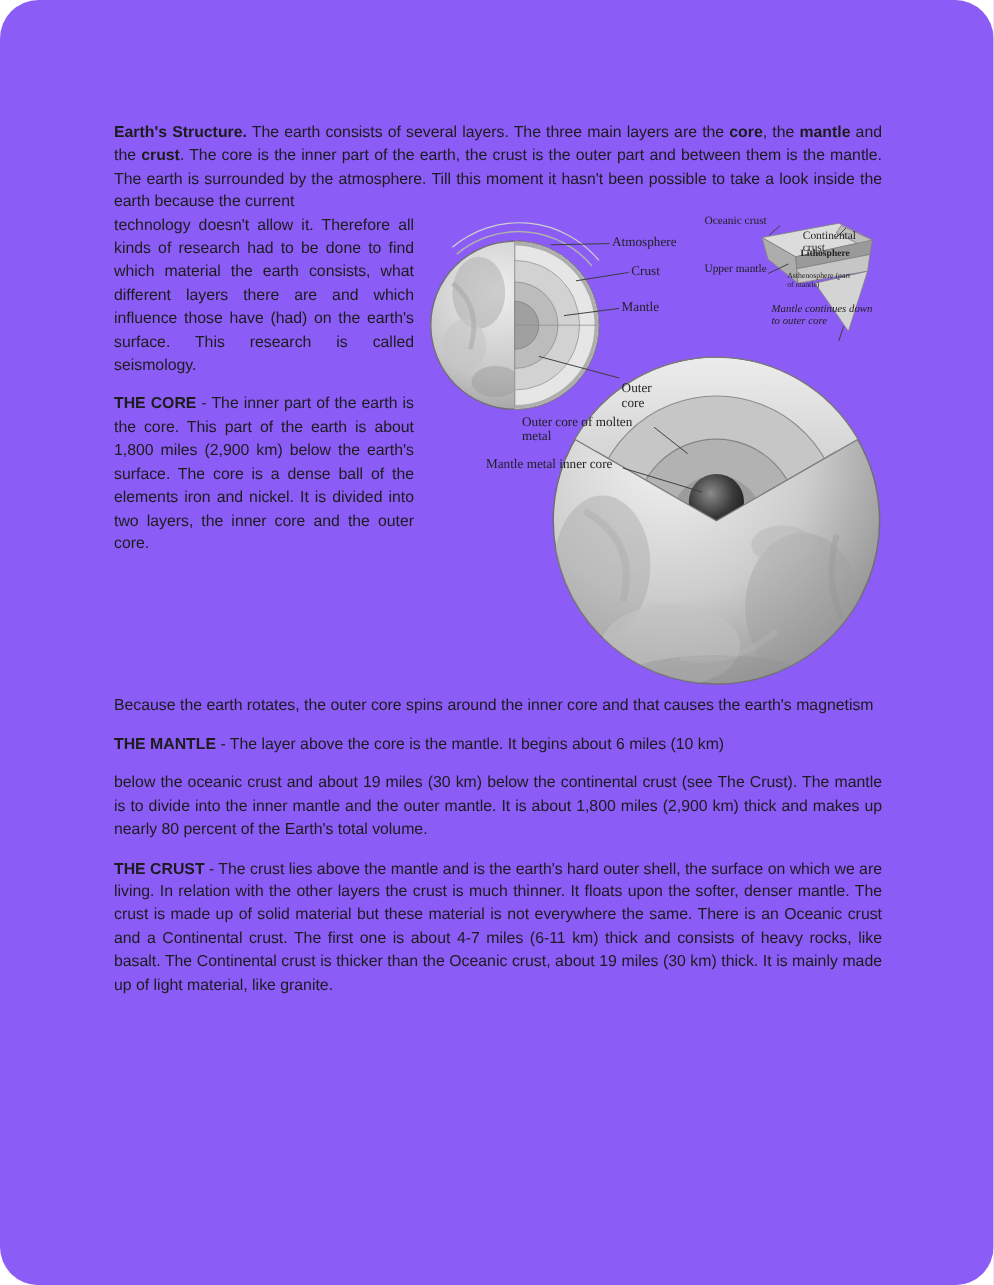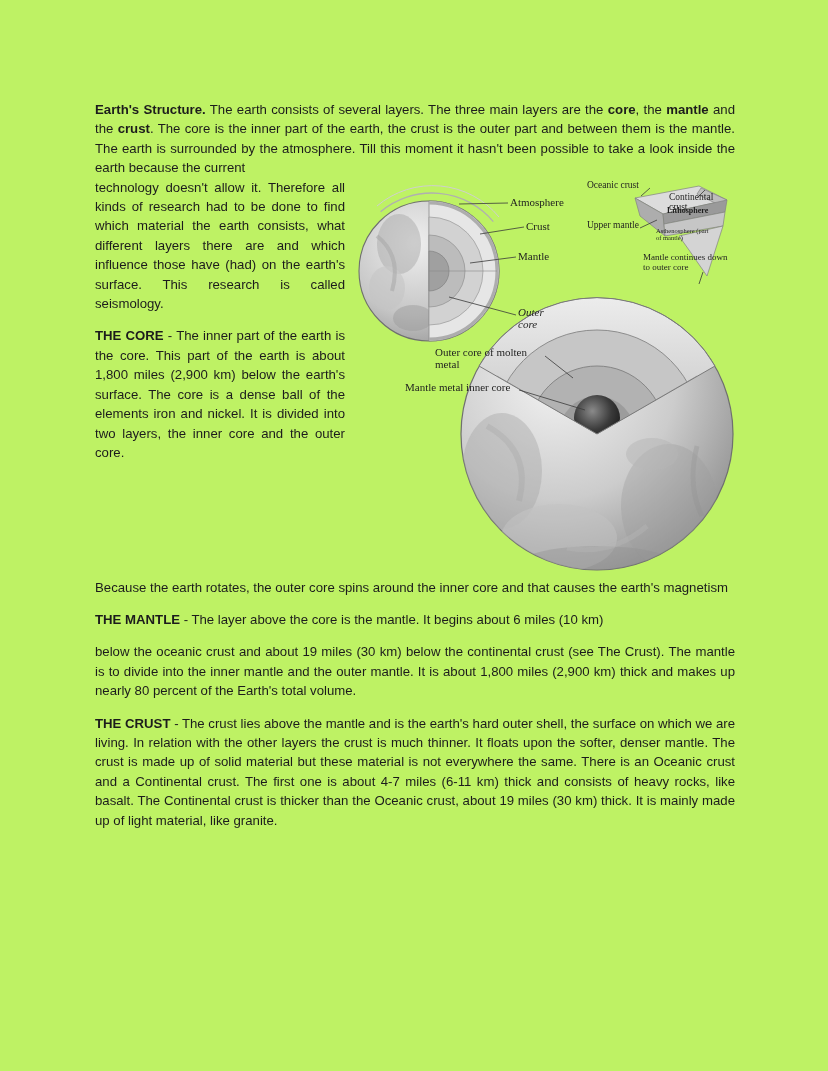--- a/index.html
+++ b/index.html
@@ -1,31 +1,31 @@
 <!DOCTYPE html>
 <html><head>
 <meta charset="utf-8">
 <style>
   html,body{margin:0;padding:0;background:#ffffff;}
   body{width:828px;height:1071px;font-family:"Liberation Sans",sans-serif;color:#1c1c1c;}
-  .page{position:relative;width:828px;height:1071px;background:#bef264;overflow:hidden;}
+  .page{position:relative;width:828px;height:1071px;background:#8b5cf6;overflow:hidden;border-radius:32px;}
   .content{position:absolute;left:95px;top:100px;width:640px;}
   p.para{margin:0 0 13px 0;font-size:13.2px;line-height:1.47;text-align:justify;}
   p.para.no-gap{margin-bottom:0;}
   .bold{font-weight:700;}
   .wrap-zone{position:relative;min-height:398px;margin-bottom:2px;}
   .left-col{width:250px;}
   .figure{position:absolute;left:252px;top:-2px;width:388px;height:398px;}
   .figure svg{position:absolute;left:0;top:0;}
   .lbl{position:absolute;font-family:"Liberation Serif",serif;font-size:11px;line-height:1.12;color:#1f1f1f;}
   .lbl.ra{text-align:left;}
   .lbl.md{font-size:9.5px;}
   .lbl.sm{font-size:8px;font-weight:700;}
   .lbl.xs{font-size:6.5px;}
-  .lbl.it{font-size:9px;}
+  .lbl.it{font-style:italic;font-size:9px;}
 </style>
 </head>
 <body>
 
 <div class="page">
   <div class="content">
 
     <p class="para no-gap"><span class="bold">Earth's Structure.</span><span> The earth consists of several layers. The three main layers are the </span><span class="bold">core</span><span>, the </span><span class="bold">mantle</span><span> and the </span><span class="bold">crust</span><span>. The core is the inner part of the earth, the crust is the outer part and between them is the mantle. The earth is surrounded by the atmosphere. Till this moment it hasn't been possible to take a look inside the earth because the current</span></p>
 
     <div class="wrap-zone">
@@ -132,21 +132,21 @@
             <line x1="303" y1="12" x2="294" y2="20"></line>
             <line x1="350" y1="22" x2="358" y2="14"></line>
             <line x1="293" y1="52" x2="310" y2="44"></line>
             <line x1="352" y1="108" x2="356" y2="96"></line>
           </g>
         </svg>
 
         <div class="lbl" style="left:163px;top:20px;width:70px;">Atmosphere</div>
         <div class="lbl" style="left:179px;top:44px;width:50px;">Crust</div>
         <div class="lbl" style="left:171px;top:74px;width:50px;">Mantle</div>
-        <div class="lbl" style="left:171px;top:130px;width:36px;font-style:italic;">Outer core</div>
+        <div class="lbl" style="left:171px;top:142px;width:36px;">Outer core</div>
         <div class="lbl ra" style="left:88px;top:170px;width:110px;font-family:Liberation Serif, serif;">Outer core of molten metal</div>
         <div class="lbl ra" style="left:58px;top:205px;width:110px;">Mantle metal inner core</div>
         <div class="lbl md ra" style="left:240px;top:4px;width:62px;">Oceanic crust</div>
         <div class="lbl md ra" style="left:322px;top:16px;width:62px;">Continental crust</div>
         <div class="lbl sm" style="left:320px;top:31px;width:60px;">Lithosphere</div>
         <div class="lbl md ra" style="left:240px;top:44px;width:52px;">Upper mantle</div>
         <div class="lbl xs" style="left:309px;top:51px;width:54px;">Asthenosphere (part of mantle)</div>
         <div class="lbl it ra" style="left:296px;top:76px;width:88px;">Mantle continues down to outer core</div>
       </div>
     </div>

